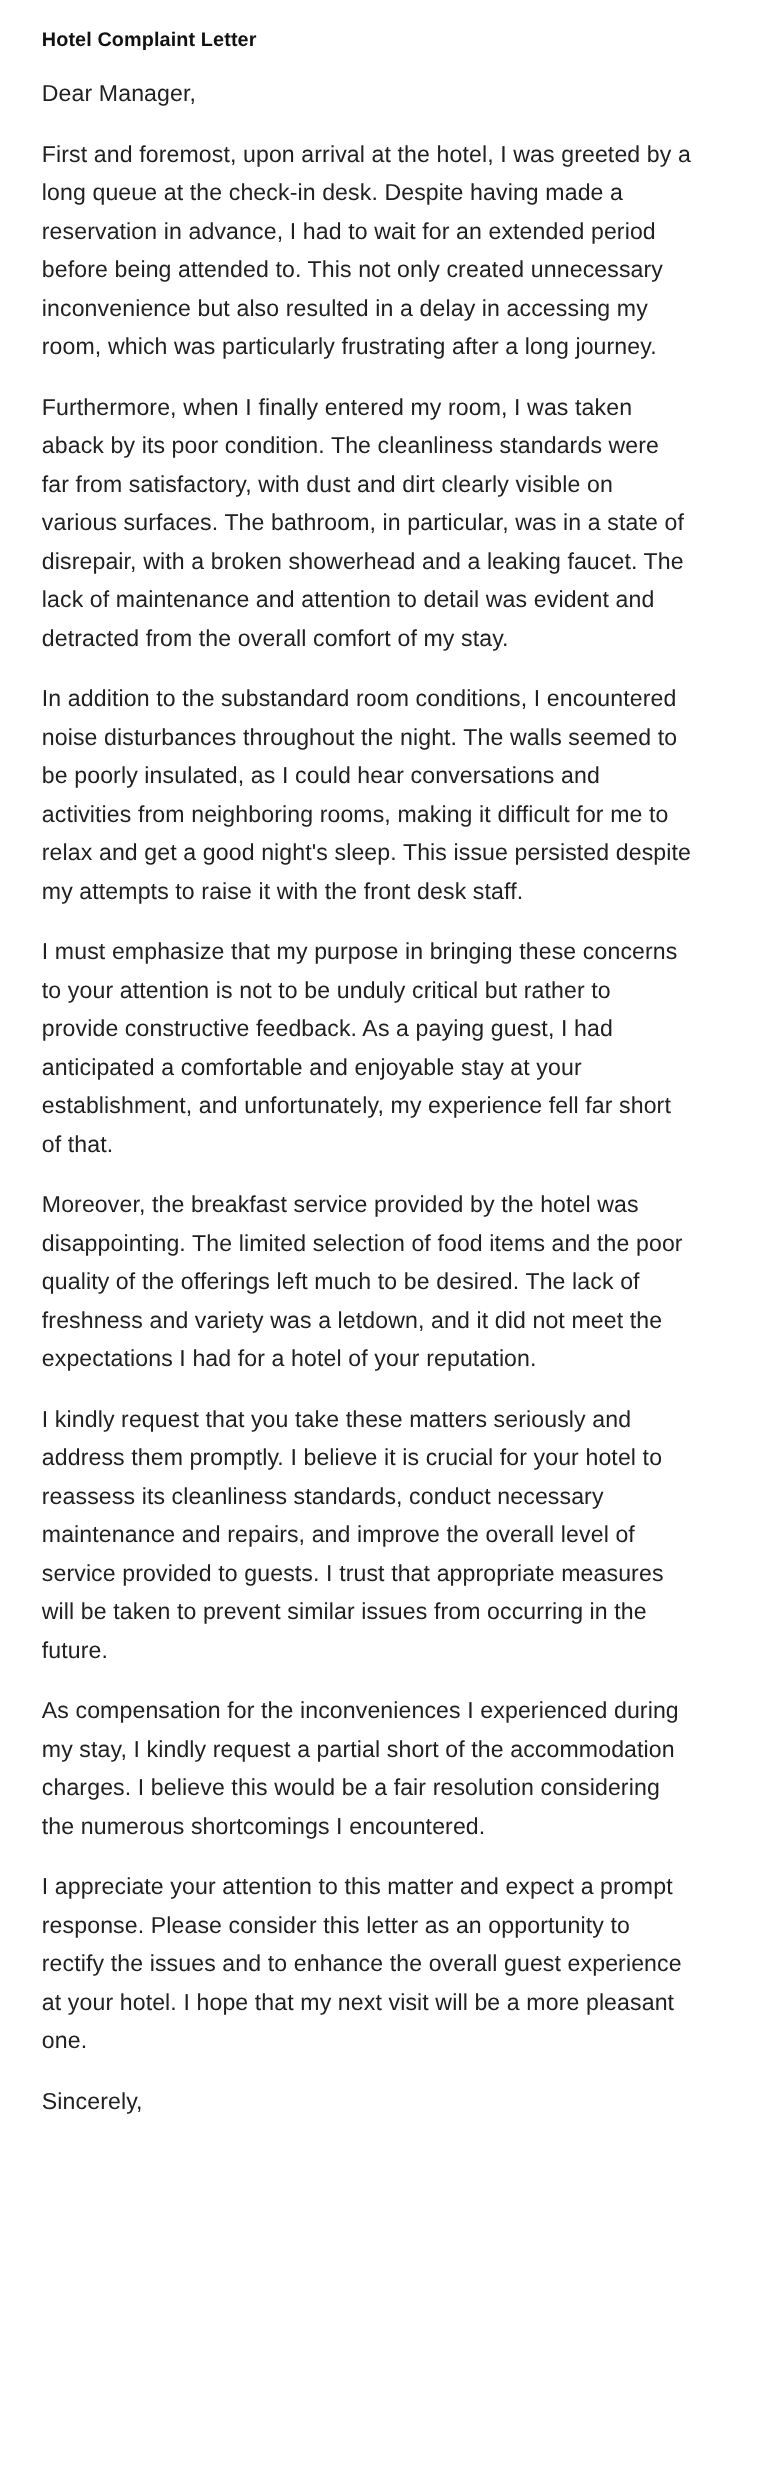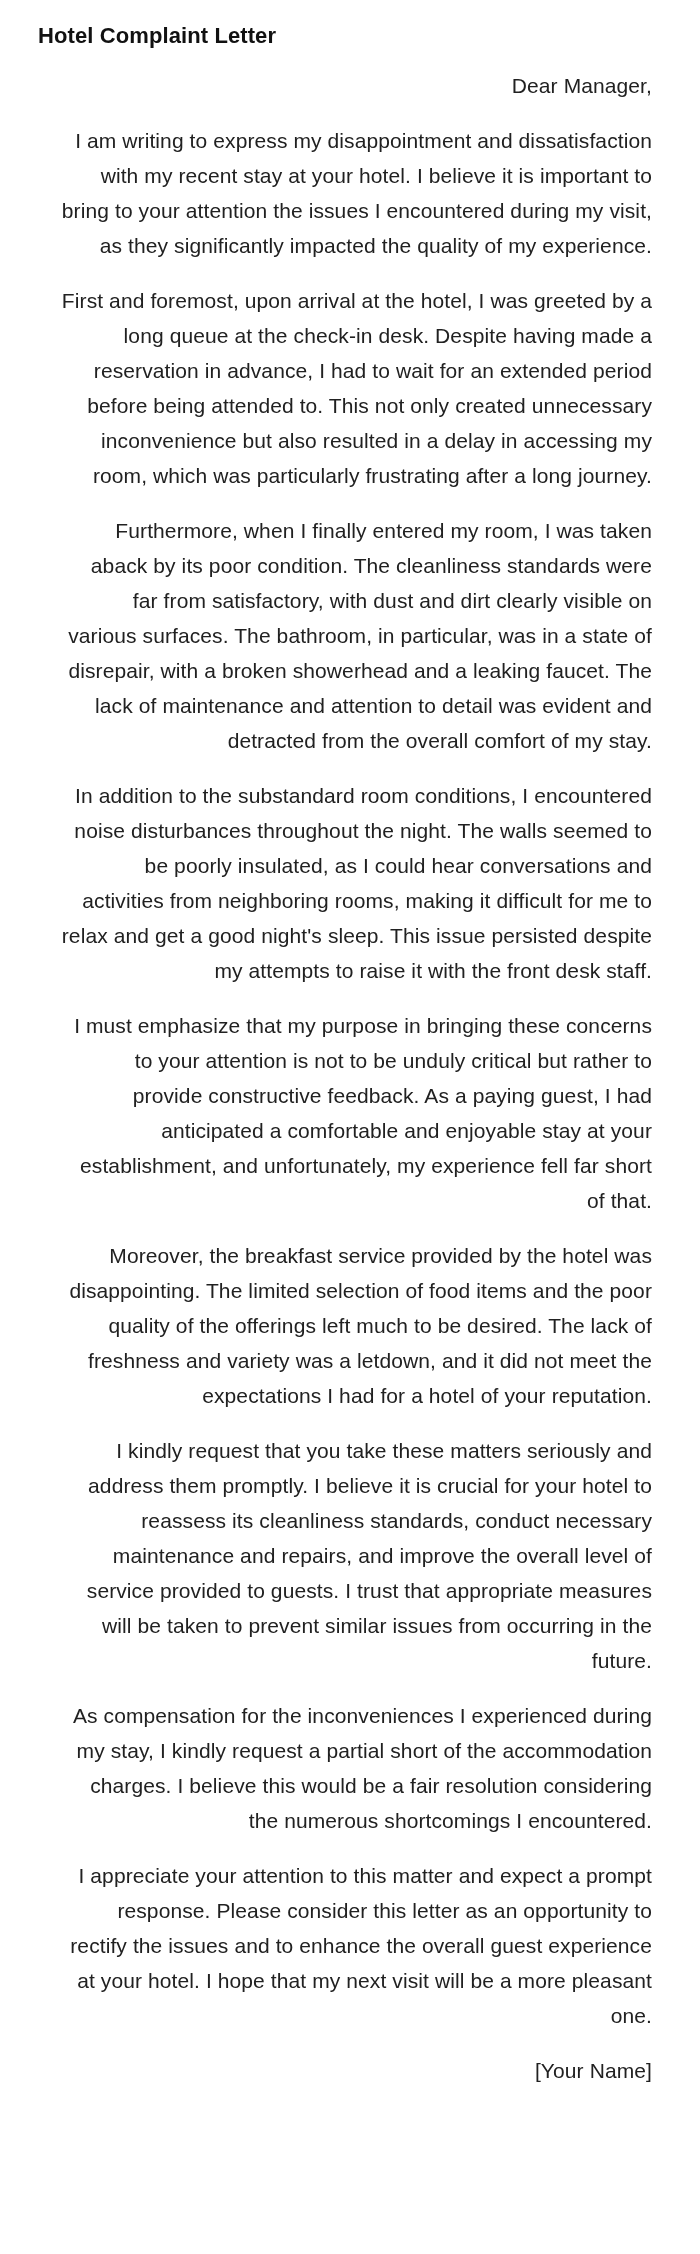--- a/index.html
+++ b/index.html
@@ -14,53 +14,48 @@
     color: #212121;
     -webkit-font-smoothing: antialiased;
   }
   .letter {
     box-sizing: border-box;
     width: 700px;
     padding: 18px 48px 56px 38px;
   }
   .letter h1 {
     margin: 0 0 14px 0;
-    font-size: 22px;
+    font-size: 18px;
     line-height: 36px;
     font-weight: 700;
     color: #111111;
     letter-spacing: 0.1px;
   }
   .letter p {
     margin: 0 0 20px 0;
     max-width: 614px;
     font-size: 21px;
     line-height: 35px;
     font-weight: 400;
     color: #212121;
     white-space: pre-line; 
     letter-spacing: 0.1px;
-    text-align: right;
   }
   .letter p.salutation { margin-bottom: 20px; }
   .letter p.signoff { margin-bottom: 20px; }
   .letter p.signature { margin-bottom: 0; }
 </style>
 </head>
 <body>
 
 <div class="letter">
   <h1>Hotel Complaint Letter</h1>
 
   <p class="salutation">Dear Manager,</p>
 
-  <p>I am writing to express my disappointment and dissatisfaction
-with my recent stay at your hotel. I believe it is important to
-bring to your attention the issues I encountered during my visit,
-as they significantly impacted the quality of my experience.</p>
   <p>First and foremost, upon arrival at the hotel, I was greeted by a
 long queue at the check-in desk. Despite having made a
 reservation in advance, I had to wait for an extended period
 before being attended to. This not only created unnecessary
 inconvenience but also resulted in a delay in accessing my
 room, which was particularly frustrating after a long journey.</p>
   <p>Furthermore, when I finally entered my room, I was taken
 aback by its poor condition. The cleanliness standards were
 far from satisfactory, with dust and dirt clearly visible on
 various surfaces. The bathroom, in particular, was in a state of
@@ -94,14 +89,14 @@
   <p>As compensation for the inconveniences I experienced during
 my stay, I kindly request a partial short of the accommodation
 charges. I believe this would be a fair resolution considering
 the numerous shortcomings I encountered.</p>
   <p>I appreciate your attention to this matter and expect a prompt
 response. Please consider this letter as an opportunity to
 rectify the issues and to enhance the overall guest experience
 at your hotel. I hope that my next visit will be a more pleasant
 one.</p>
 
-  <p class="signature">[Your Name]</p>
+  <p class="signoff">Sincerely,</p>
 </div>
 
 </body></html>

